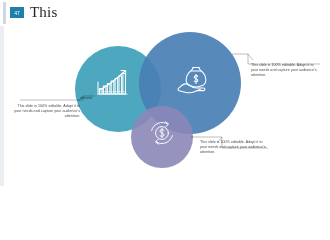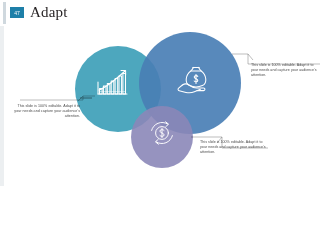--- a/index.html
+++ b/index.html
@@ -71,21 +71,21 @@
 
 <div id="slide">
 
   <div id="header">
     <div id="accent-bar"></div>
     <div id="badge">
       <svg width="12" height="9" viewBox="0 0 12 9" aria-hidden="true">
         <text x="6" y="6.6" font-family="Liberation Sans, sans-serif" font-size="5" fill="#ffffff" text-anchor="middle">47</text>
       </svg>
     </div>
-    <div id="title">Adapt</div>
+    <div id="title">This</div>
   </div>
 
   <div id="left-strip"></div>
 
   <svg id="venn" viewBox="0 0 330 186">
     <defs>
       
     </defs>
 
     <g fill="none" stroke="#7a7a7a" stroke-width="0.5">

